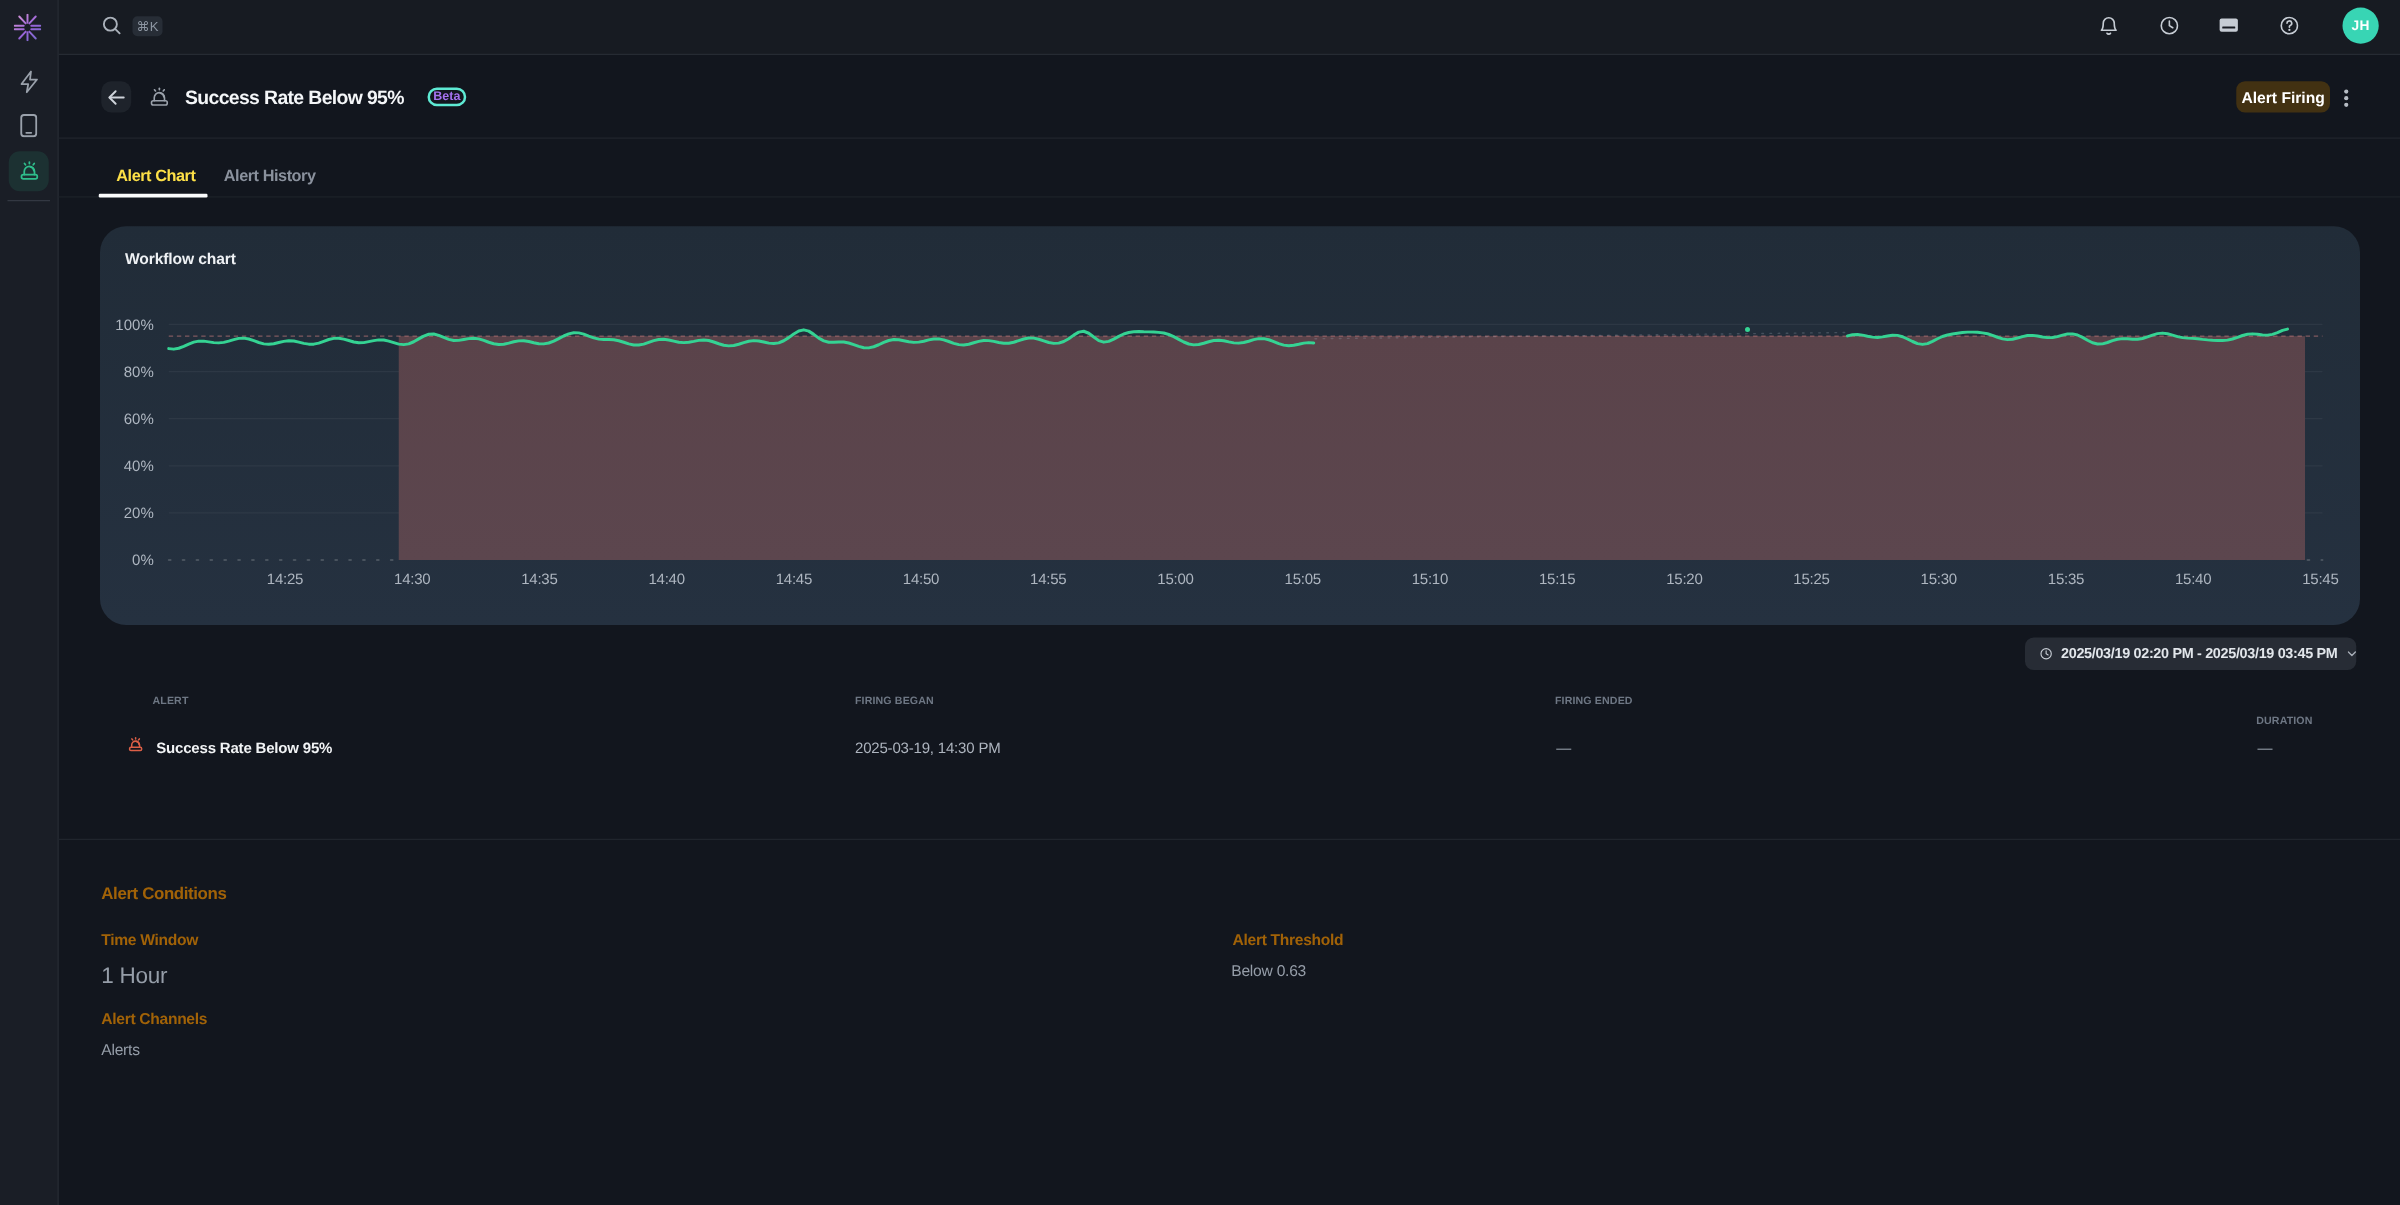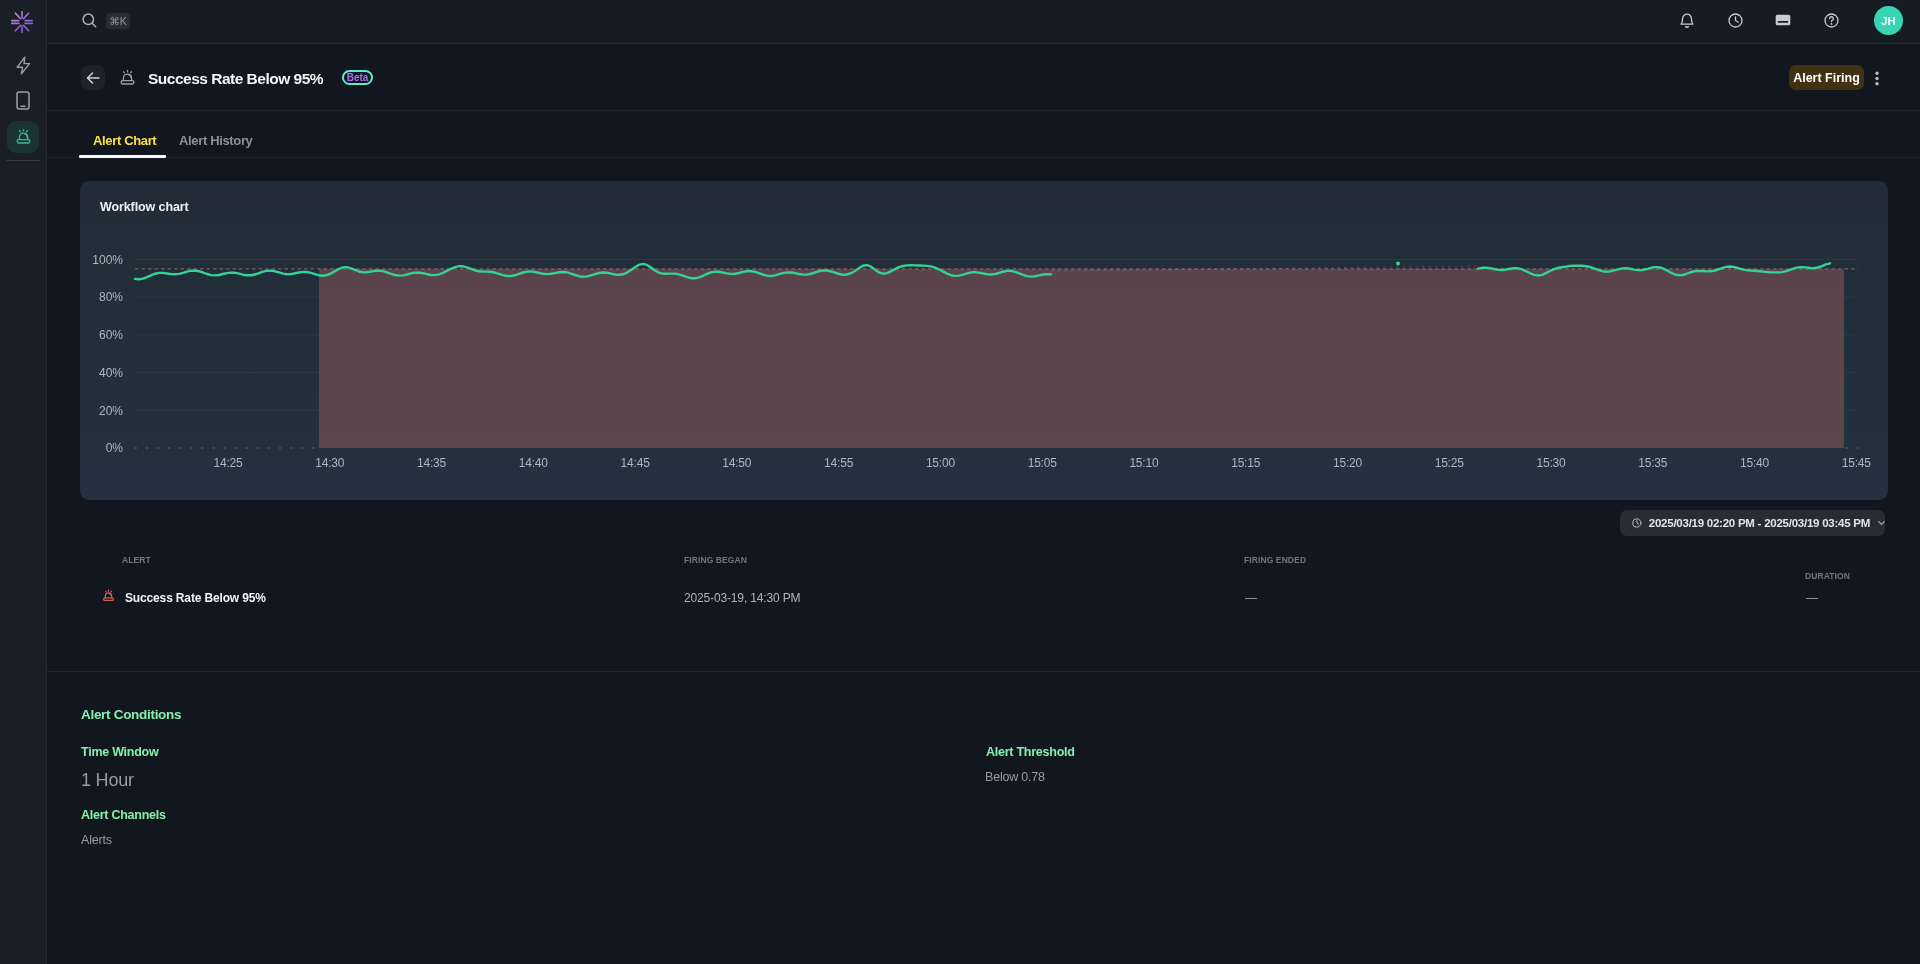--- a/index.html
+++ b/index.html
@@ -19,33 +19,33 @@
 #firing { position:absolute; left:1776px; top:65px; width:75px; height:25px; background:#423112; border-radius:7px; color:#ffffff; font-size:12.5px; font-weight:bold; display:flex; align-items:center; justify-content:center;margin-left:13px; }
 .hdr-border { position:absolute; left:47px; top:110px; width:1873px; height:1px; background:#20252d; }
 
 
 #tab1 { position:absolute; left:93px; top:133px; font-size:13px; font-weight:bold; color:#fde047; letter-spacing:-0.35px; }
 #tab2 { position:absolute; left:179px; top:133px; font-size:13px; font-weight:bold; color:#8a919d; letter-spacing:-0.35px; }
 .tab-border { position:absolute; left:47px; top:157px; width:1873px; height:1px; background:#1d2229; }
 .tab-underline { position:absolute; left:79px; top:155px; width:87px; height:3px; background:#fafbfc; border-radius:1px; }
 
 
-#card { position:absolute; left:80px; top:181px; width:1808px; height:319px; border-radius:9px; background:linear-gradient(180deg,#212c38 0%,#253140 100%); }
+#card { position:absolute; left:80px; top:181px; width:1808px; height:319px; border-radius:21px; background:linear-gradient(180deg,#212c38 0%,#253140 100%); }
 #card h3 { position:absolute; left:20px; top:19px; font-size:12.5px; font-weight:bold; color:#eef1f4; letter-spacing:-0.1px; }
 
 
 #picker { position:absolute; left:1620px; top:510px; width:265px; height:26px; background:#272c35; border-radius:7px; display:flex; align-items:center; color:#e2e6eb; font-size:11.5px; font-weight:bold; letter-spacing:-0.25px; white-space:nowrap; }
 
 
 .th { position:absolute; top:555px; font-size:8.5px; font-weight:bold; color:#6e7784; letter-spacing:0.1px; }
 .td { position:absolute; top:591px; font-size:12px; color:#aeb5bf; letter-spacing:-0.15px; }
 
 
 .cond-divider { position:absolute; left:47px; top:671px; width:1873px; height:1px; background:#20252d; }
-.bold-w { color:#86efac; font-weight:bold; }
+.bold-w { color:#a16207; font-weight:bold; }
 </style>
 </head>
 <body>
 <div id="app">
   <div id="topbar"></div>
   <div id="sidebar">
 
     <svg class="abs" style="left:11px; top:11px;" width="22" height="22" viewBox="0 0 24 24" fill="none">
       <defs>
           <linearGradient id="lg1" x1="4" y1="4" x2="20" y2="22" gradientUnits="userSpaceOnUse">
@@ -221,16 +221,16 @@
   <div class="td bold-w" style="left:125px; color:#f1f3f5;">Success Rate Below 95%</div>
   <div class="td" style="left:684px;">2025-03-19, 14:30 PM</div>
   <div class="td" style="left:1245px; color:#98a0ab;">—</div>
   <div class="td" style="left:1806px; color:#98a0ab;">—</div>
 
   <div class="cond-divider"></div>
   <div class="abs bold-w" style="left:81px; top:707px; font-size:13.5px; letter-spacing:-0.3px;">Alert Conditions</div>
   <div class="abs bold-w" style="left:81px; top:745px; font-size:12.5px; letter-spacing:-0.25px;">Time Window</div>
   <div class="abs" style="left:81px; top:770px; font-size:18px; color:#959da8; letter-spacing:-0.2px;">1 Hour</div>
   <div class="abs bold-w" style="left:986px; top:745px; font-size:12.5px; letter-spacing:-0.25px;">Alert Threshold</div>
-  <div class="abs" style="left:985px; top:770px; font-size:12.5px; color:#959da8; letter-spacing:-0.2px;">Below 0.78</div>
+  <div class="abs" style="left:985px; top:770px; font-size:12.5px; color:#959da8; letter-spacing:-0.2px;">Below 0.63</div>
   <div class="abs bold-w" style="left:81px; top:808px; font-size:12.5px; letter-spacing:-0.25px;">Alert Channels</div>
   <div class="abs" style="left:81px; top:833px; font-size:12.5px; color:#959da8; letter-spacing:-0.2px;">Alerts</div>
 </div>
 
 </body></html>

